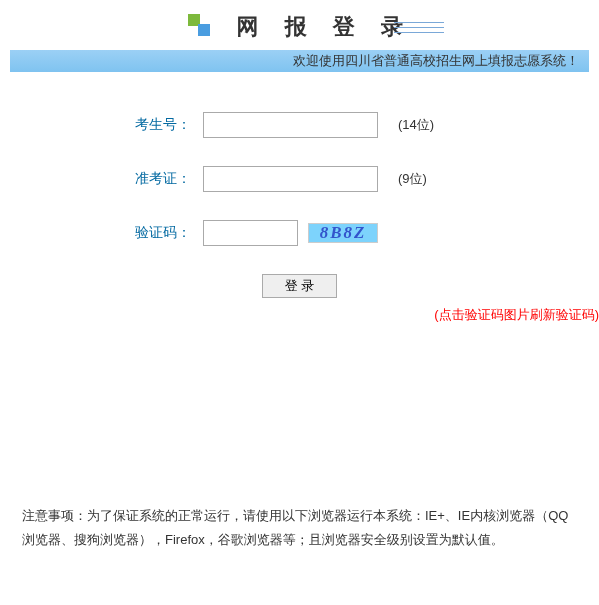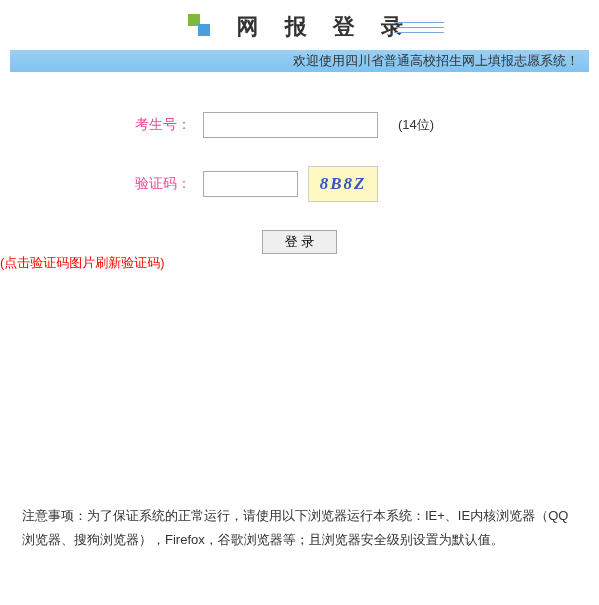--- a/index.html
+++ b/index.html
@@ -59,21 +59,21 @@
     .form-row {
       display: flex;
       align-items: center;
       margin-bottom: 28px;
       padding-left: 135px;
     }
     .form-label {
       width: 60px;
       text-align: left;
       font-size: 14px;
-      color: #ec4899;
+      color: #0369a1;
       margin-right: 8px;
       letter-spacing: 0px;
     }
     .form-input {
       width: 175px;
       height: 26px;
       border: 1px solid #aaa;
       padding: 2px 4px;
       font-size: 13px;
     }
@@ -81,52 +81,53 @@
       width: 95px;
     }
     .form-hint {
       font-size: 13px;
       color: #333;
       margin-left: 20px;
     }
     .captcha-img {
       margin-left: 10px;
       width: 70px;
-      height: 36px;
+      height: 20px;
       border: 1px solid #ccc;
       display: inline-flex;
       align-items: center;
       justify-content: center;
       font-family: Georgia, serif;
       font-size: 17px;
       font-weight: bold;
       font-style: italic;
       color: #3355cc;
       letter-spacing: 2px;
-      background: #fef9c3;
+      background: #7dd3fc;
       cursor: pointer;
       user-select: none;
     }
     .login-btn-row {
       text-align: center;
       margin-top: 15px;
     }
     .login-btn {
       width: 75px;
       height: 24px;
       font-size: 13px;
       font-family: inherit;
       background: #efefef;
       border: 1px solid #aaa;
       cursor: pointer;
     }
     .captcha-hint {
-      text-align: left;
+      text-align: right;
       color: #ff0000;
       font-size: 13px;
+      margin-top: 8px;
     }
     .notice {
       position: absolute;
       bottom: 52px;
       left: 22px;
       right: 22px;
       font-size: 13px;
       color: #333;
       line-height: 1.9;
     }
@@ -155,20 +156,25 @@
 
   <div class="banner">欢迎使用四川省普通高校招生网上填报志愿系统！</div>
 
   <div class="form-area">
     <div class="form-row">
       <span class="form-label">考生号：</span>
       <input type="text" class="form-input" style="">
       <span class="form-hint">(14位)</span>
     </div>
 
+    <div class="form-row">
+      <span class="form-label">准考证：</span>
+      <input type="text" class="form-input" style="">
+      <span class="form-hint">(9位)</span>
+    </div>
 
 
 
     <div class="form-row">
       <span class="form-label">验证码：</span>
       <input type="text" class="form-input captcha" style="">
       <span class="captcha-img">8B8Z</span>
     </div>
 
     <div class="login-btn-row">

